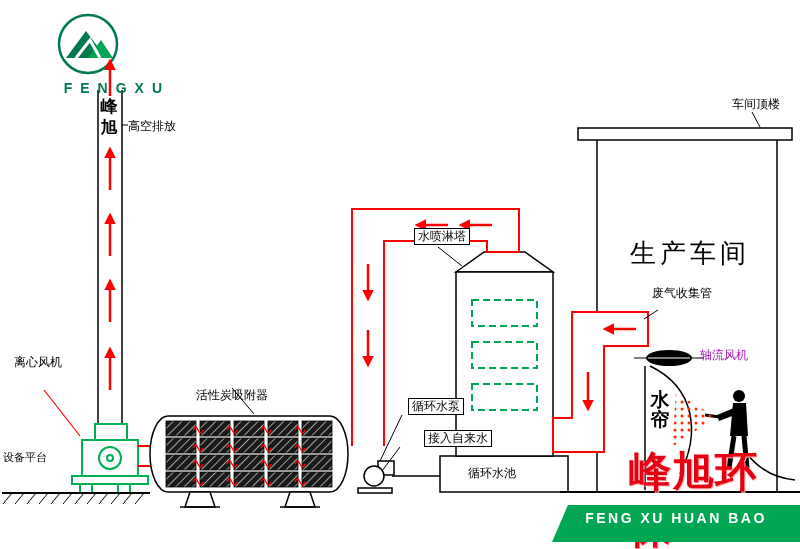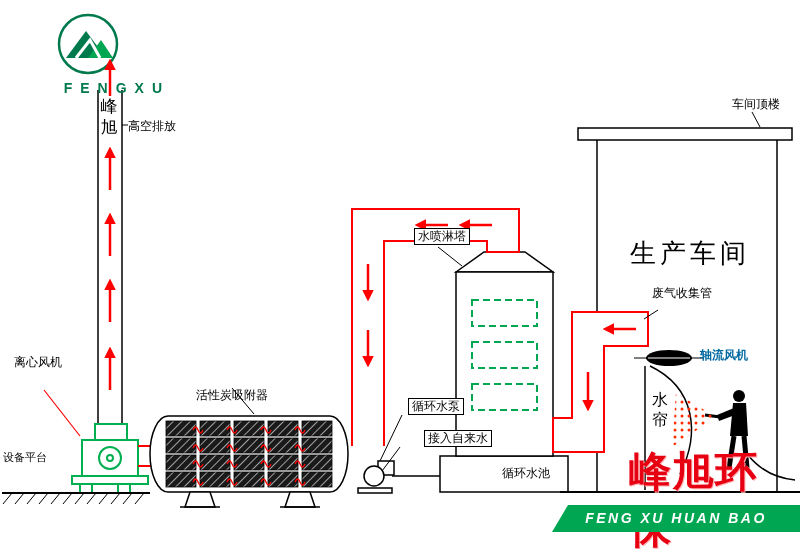--- a/index.html
+++ b/index.html
@@ -2,22 +2,22 @@
 <html><head>
 <meta charset="utf-8">
 <style>
   html,body{margin:0;padding:0;background:#fff;}
   .canvas{position:relative;width:800px;height:549px;background:#ffffff;overflow:hidden;
           font-family:"Liberation Sans",sans-serif;color:#000;}
   .canvas svg{position:absolute;left:0;top:0;}
   .lbl{position:absolute;font-size:12px;line-height:1.2;white-space:nowrap;z-index:3;}
   .boxed{border:1px solid #000;background:#fff;padding:0 3px;line-height:15px;margin-left:20px;}
   .vtext{white-space:normal;width:20px;word-break:break-all;text-align:center;}
-  .banner{position:absolute;left:552px;top:505px;width:248px;height:27px;background:#00a651;
-          clip-path:polygon(16px 0,100% 0,100% 100%,0 100%);z-index:3;font-style:italic;}
+  .banner{position:absolute;left:552px;top:505px;width:248px;height:37px;background:#00a651;
+          clip-path:polygon(16px 0,100% 0,100% 100%,0 100%);z-index:3;}
   .banner span{display:block;text-align:center;line-height:27px;color:#fff;font-weight:bold;
           font-size:14px;letter-spacing:2.5px;}
   .watermark{position:absolute;left:606px;top:444px;font-size:42px;font-weight:bold;
           color:#e60012;letter-spacing:1px;z-index:2;text-shadow:1px 1px 0 #ffb3b3;margin-left:23px;}
 </style>
 </head>
 <body>
 
 <div class="canvas">
 
@@ -186,34 +186,34 @@
       <path d="M734,408 L717,415 L719,421 L735,415 Z"></path>
       <line x1="720" y1="417" x2="705" y2="415" stroke="#000" stroke-width="3"></line>
       <line x1="734" y1="436" x2="729" y2="468" stroke="#000" stroke-width="5"></line>
       <line x1="744" y1="436" x2="747" y2="468" stroke="#000" stroke-width="5"></line>
       <path d="M748,455 C760,470 775,478 795,480" fill="none" stroke="#000" stroke-width="1.5"></path>
     </g>
     <polygon points="716,417 676,393 672,447" fill="url(#sprayDots)"></polygon>
   </svg>
 
   <div class="lbl" style="left:18px;top:80px;width:152px;text-align:right;font-weight:bold;font-size:14px;letter-spacing:8px;color:#007a4d;">FENGXU</div>
-  <div class="lbl vtext" style="left:99px;top:96px;font-size:17px;font-weight:normal;background:#fff;line-height:21px;">峰旭</div>
+  <div class="lbl vtext" style="left:99px;top:96px;font-size:17px;font-weight:bold;background:#fff;line-height:21px;">峰旭</div>
 
   <div class="lbl" style="left:128px;top:119px;">高空排放</div>
   <div class="lbl" style="left:14px;top:355px;text-align:center;">离心风机</div>
   <div class="lbl" style="left:3px;top:451px;font-size:11px;">设备平台</div>
   <div class="lbl" style="left:196px;top:372px;margin-top:16px;">活性炭吸附器</div>
   <div class="lbl boxed" style="left:394px;top:228px;">水喷淋塔</div>
   <div class="lbl boxed" style="left:388px;top:398px;">循环水泵</div>
   <div class="lbl boxed" style="left:404px;top:430px;text-align:center;">接入自来水</div>
-  <div class="lbl" style="left:502px;top:466px;">循环水池</div>
+  <div class="lbl" style="left:468px;top:466px;">循环水池</div>
   <div class="lbl" style="left:630px;top:238px;font-size:26px;font-weight:normal;letter-spacing:4px;">生产车间</div>
   <div class="lbl" style="left:732px;top:97px;">车间顶楼</div>
   <div class="lbl" style="left:652px;top:286px;">废气收集管</div>
-  <div class="lbl" style="left:700px;top:348px;color:#0369a1;font-weight:bold;">轴流风机</div>
-  <div class="lbl vtext" style="left:650px;top:390px;font-size:16px;font-weight:normal;line-height:20px;">水帘</div>
+  <div class="lbl" style="left:700px;top:348px;color:#a21caf;font-weight:normal;">轴流风机</div>
+  <div class="lbl vtext" style="left:650px;top:390px;font-size:19px;font-weight:bold;line-height:20px;">水帘</div>
 
   <div class="watermark">峰旭环保</div>
   <div class="banner">
     <span>FENG XU HUAN BAO</span>
   </div>
 
 </div>
 
 </body></html>

